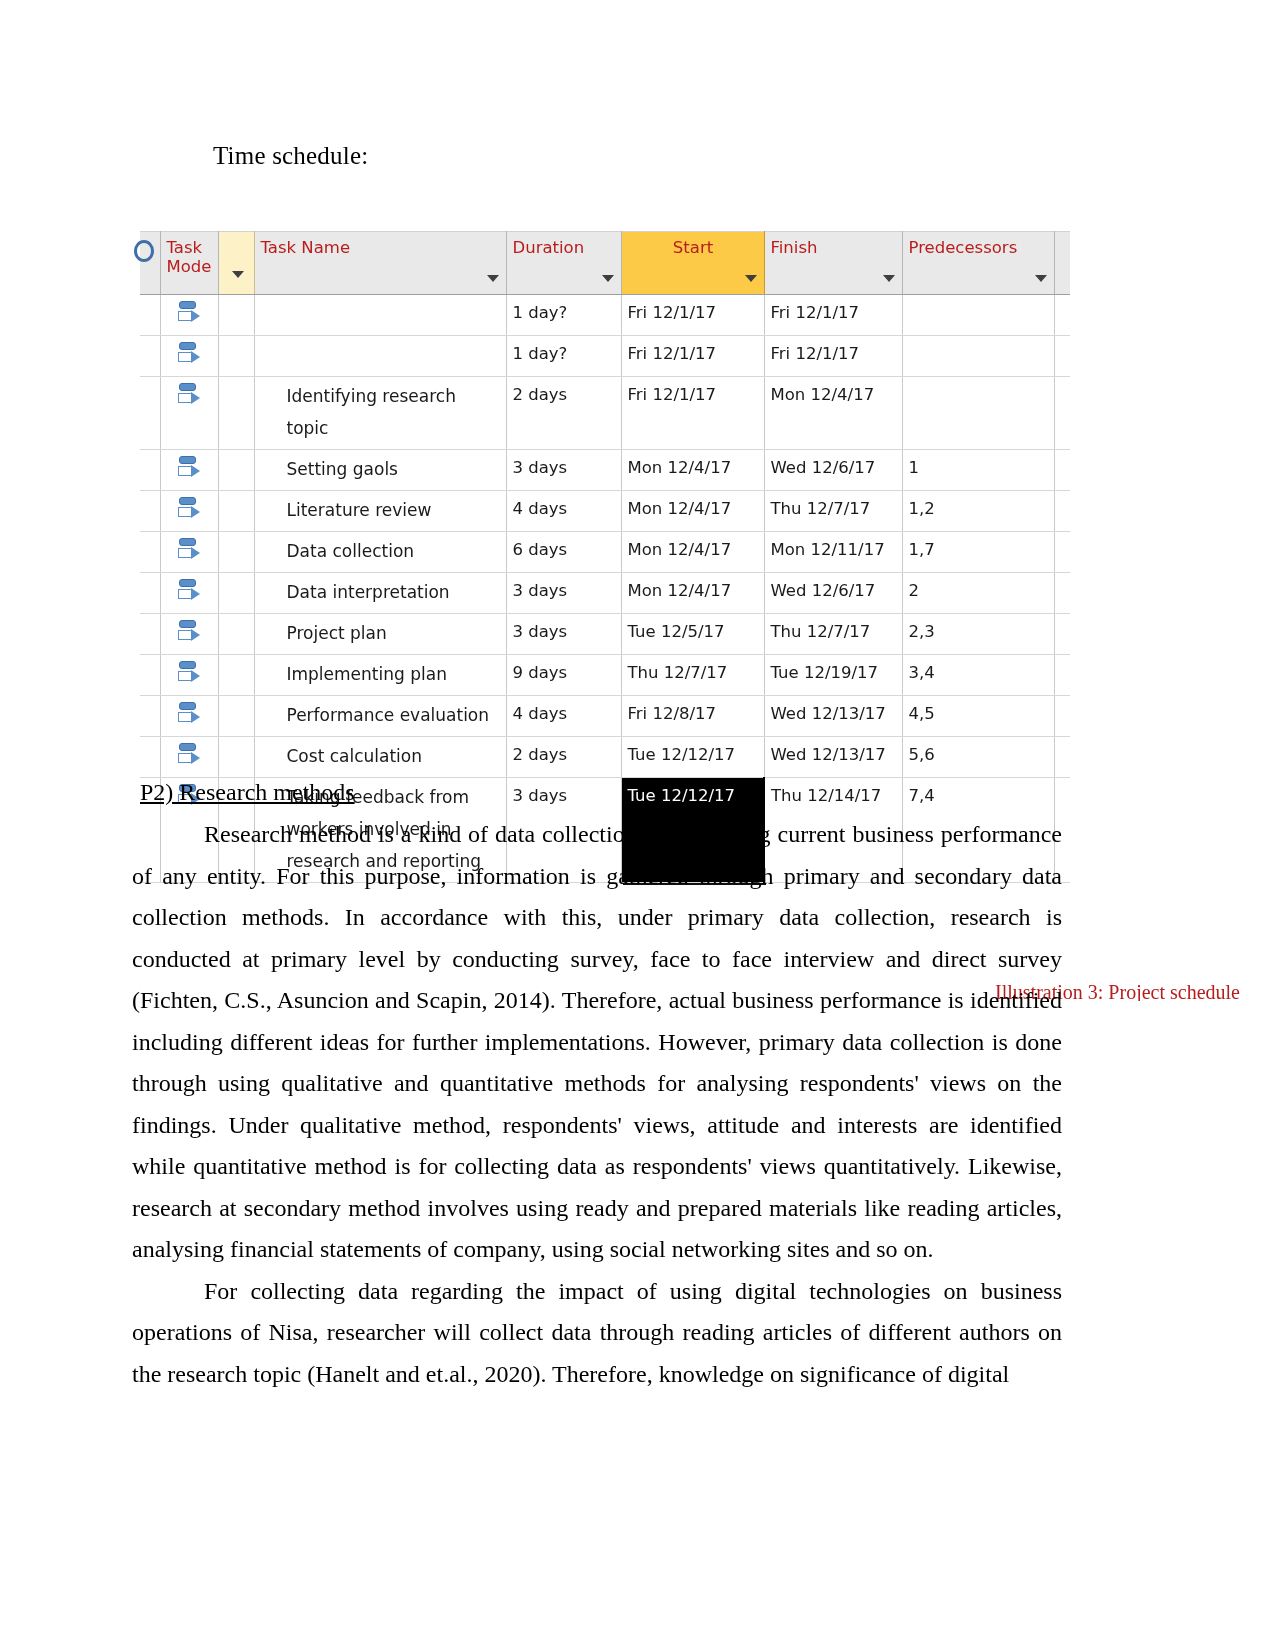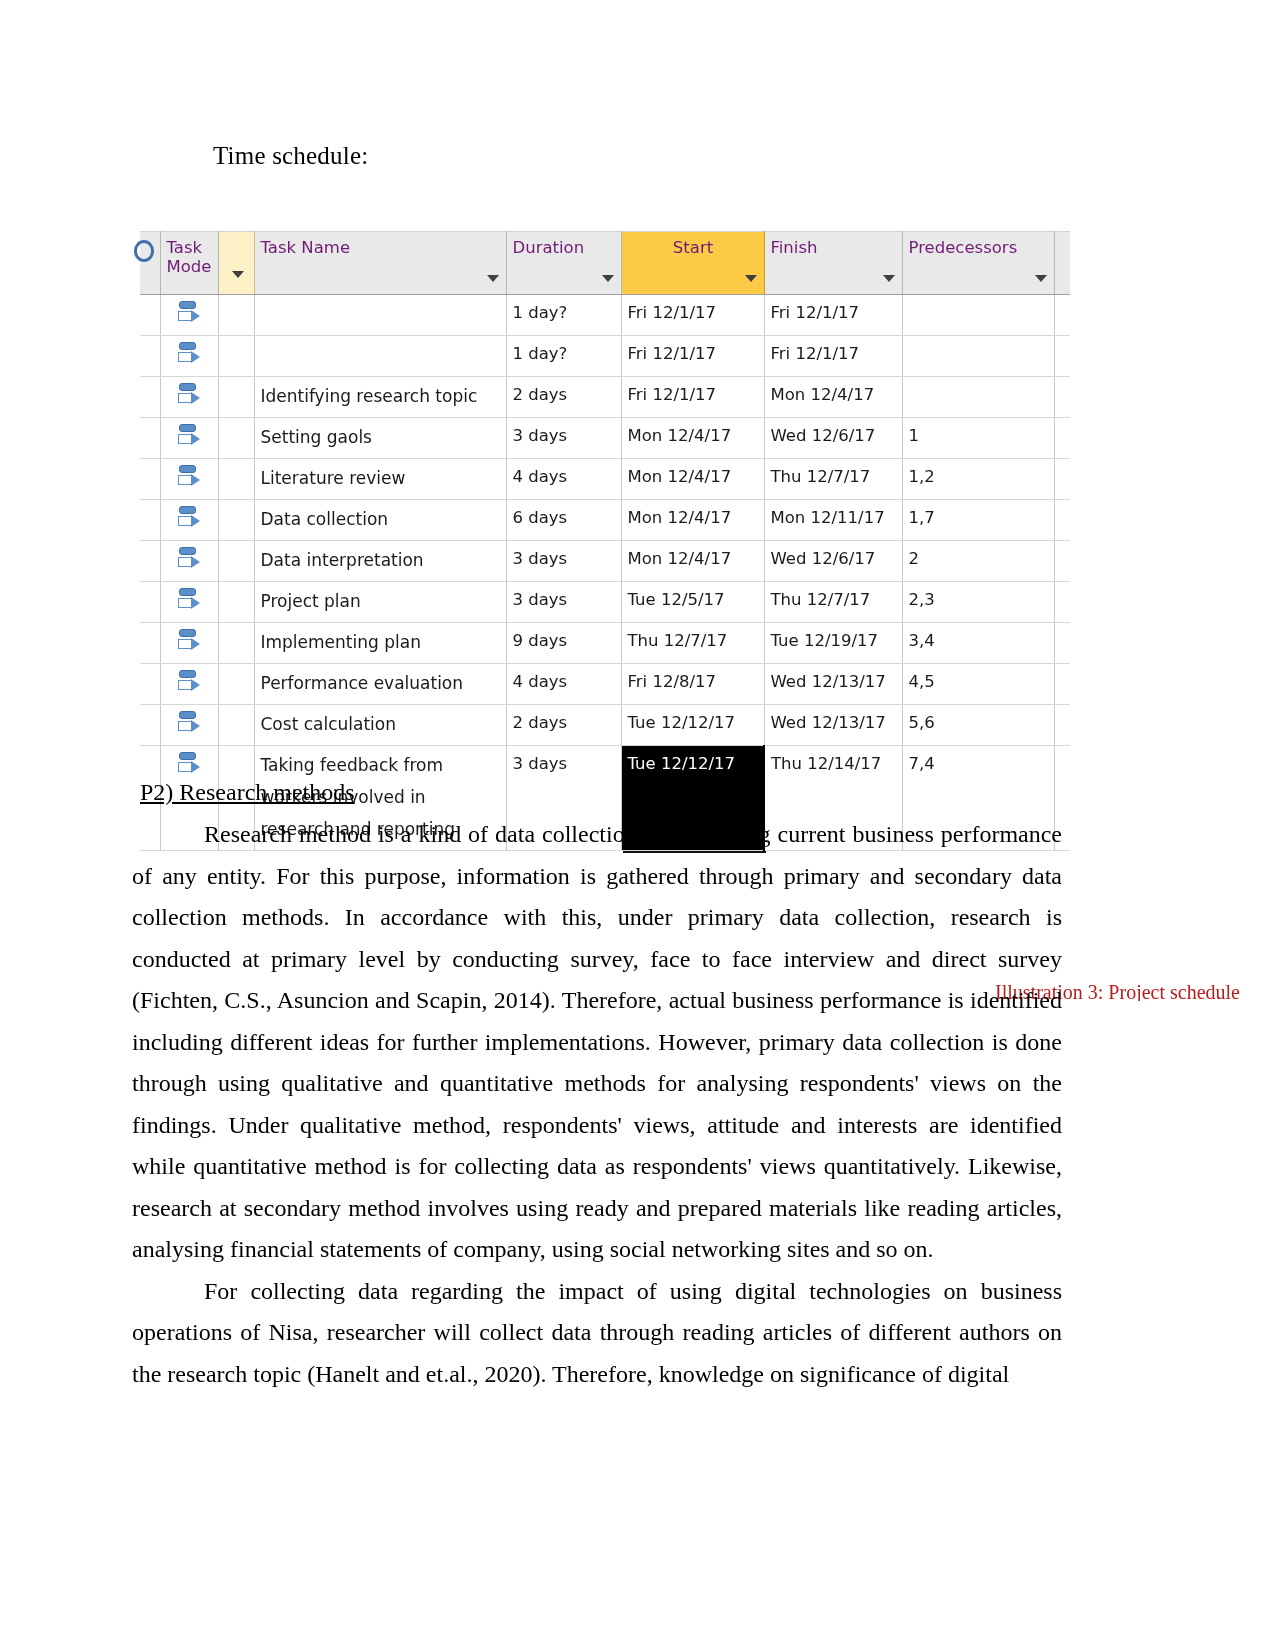--- a/index.html
+++ b/index.html
@@ -63,21 +63,21 @@
     background: #e9e9e9;
     border-right: 1px solid #b6b6b6;
     border-bottom: 1px solid #9e9e9e;
     border-top: 1px solid #d2d2d2;
     font-weight: normal;
     text-align: left;
     vertical-align: top;
     padding: 6px 5px 8px 6px;
     height: 48px;
     position: relative;
-    color: #701a75;
+    color: #b91c1c;
   }
   table.gantt thead th.hdr-ind {
     background: #e9e9e9;
     padding: 0;
   }
   table.gantt thead th.hdr-flag {
     background: #fdf1c8;
     border-right: 1px solid #cbbe8d;
     padding: 0;
   }
@@ -124,20 +124,21 @@
     line-height: 30px;
     background: #ffffff;
   }
   table.gantt tbody td.cell-ind { border-right: 1px solid #c9c9c9; }
   table.gantt tbody td.cell-mode { text-align: center; padding: 2px 0 0 0; }
   table.gantt tbody td.cell-tail { border-right: none; }
   table.gantt tbody tr.tall td { height: 92px; }
   table.gantt tbody td.cell-name {
     line-height: 32px;
     font-size: 17px;
+    padding-left: 32px;
   }
   table.gantt tbody td.cell-sel {
     background: #000000;
     color: #ffffff;
     border-right: 2px solid #000000;
     box-shadow: 2px 2px 0 0 #111;
   }
 
   
   .mode-icon {

